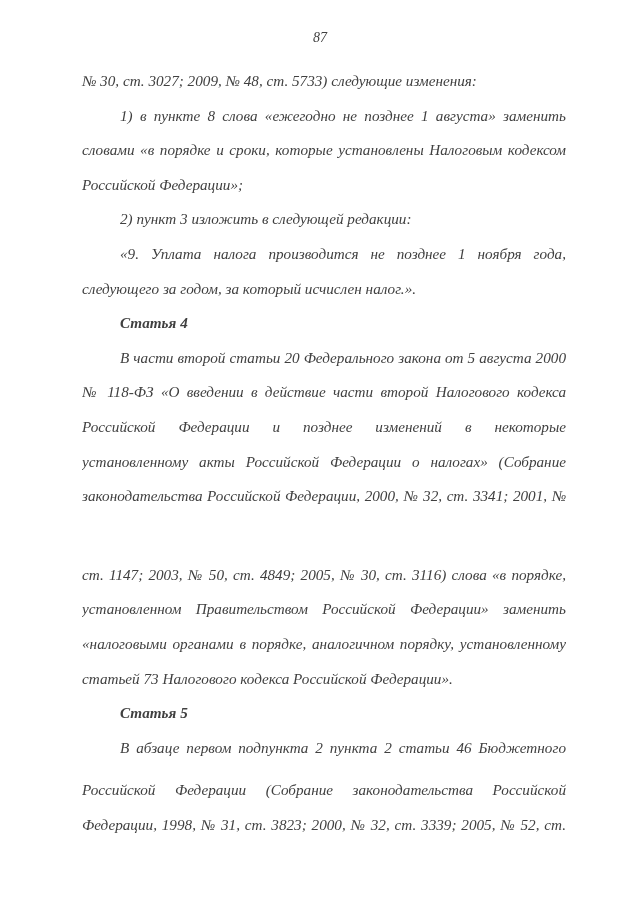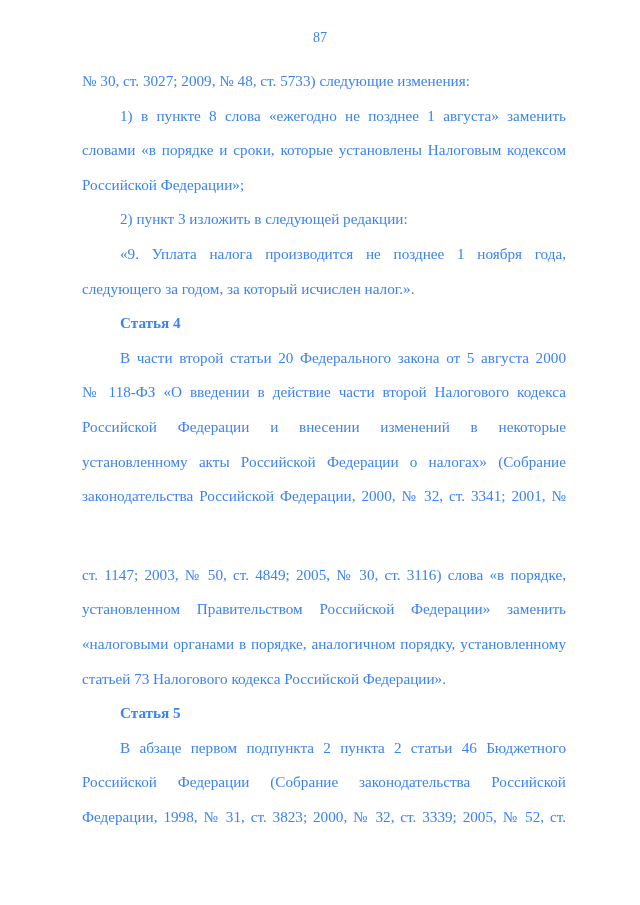--- a/index.html
+++ b/index.html
@@ -1,21 +1,22 @@
 <!DOCTYPE html>
 <html><head>
   <meta charset="utf-8">
   <style>
     html, body { margin: 0; padding: 0; background: #ffffff; }
     body { width: 640px; height: 905px; overflow: hidden; position: relative; }
     .page {
       position: absolute; left: 0; top: 0; width: 640px; height: 814px;
-      background: #ffffff; color: #3b82f6;
+      background: #ffffff; color: #404040;
       font-family: "Liberation Serif", "DejaVu Serif", serif;
       font-size: 15.2px;
+      font-style: italic;
     }
     .page-number {
       position: absolute; top: 30px; left: 0; width: 640px; text-align: center;
       font-size: 14px;
     }
     .body {
       position: absolute; left: 82px; width: 484px; top: 64px;
     }
     .line {
       height: 34.6px; line-height: 34.6px; white-space: nowrap;
@@ -35,25 +36,25 @@
       <div class="line">№ 30, ст. 3027; 2009, № 48, ст. 5733) следующие изменения:</div>
       <div class="line indent justify" style="white-space: normal; overflow: hidden;">1) в пункте 8 слова «ежегодно не позднее 1 августа» заменить</div>
       <div class="line justify" style="white-space: normal; overflow: hidden;">словами «в порядке и сроки, которые установлены Налоговым кодексом</div>
       <div class="line">Российской Федерации»;</div>
       <div class="line indent">2) пункт 3 изложить в следующей редакции:</div>
       <div class="line indent justify" style="white-space: normal; overflow: hidden;">«9. Уплата налога производится не позднее 1 ноября года,</div>
       <div class="line">следующего за годом, за который исчислен налог.».</div>
       <div class="line indent heading">Статья 4</div>
       <div class="line indent justify" style="white-space: normal; overflow: hidden;">В части второй статьи 20 Федерального закона от 5 августа 2000 года</div>
       <div class="line justify" style="white-space: normal; overflow: hidden;">№ 118-ФЗ «О введении в действие части второй Налогового кодекса</div>
-      <div class="line justify" style="white-space: normal; overflow: hidden;">Российской Федерации и внесении изменений в некоторые</div>
+      <div class="line justify" style="white-space: normal; overflow: hidden;">Российской Федерации и позднее изменений в некоторые</div>
       <div class="line justify" style="white-space: normal; overflow: hidden;">установленному акты Российской Федерации о налогах» (Собрание</div>
       <div class="line justify" style="white-space: normal; overflow: hidden;">законодательства Российской Федерации, 2000, № 32, ст. 3341; 2001, № 13,</div>
       <div class="line justify" style="white-space: normal; overflow: hidden; margin-top: 44px;">ст. 1147; 2003, № 50, ст. 4849; 2005, № 30, ст. 3116) слова «в порядке,</div>
       <div class="line justify" style="white-space: normal; overflow: hidden;">установленном Правительством Российской Федерации» заменить словами</div>
       <div class="line justify" style="white-space: normal; overflow: hidden;">«налоговыми органами в порядке, аналогичном порядку, установленному</div>
       <div class="line">статьей 73 Налогового кодекса Российской Федерации».</div>
       <div class="line indent heading">Статья 5</div>
       <div class="line indent justify" style="white-space: normal; overflow: hidden;">В абзаце первом подпункта 2 пункта 2 статьи 46 Бюджетного кодекса</div>
-      <div class="line justify" style="white-space: normal; overflow: hidden;">Российской Федерации (Собрание законодательства Российской</div>
+      <div class="line justify" style="white-space: normal; overflow: hidden; margin-top: 8px;">Российской Федерации (Собрание законодательства Российской</div>
       <div class="line justify" style="white-space: normal; overflow: hidden;">Федерации, 1998, № 31, ст. 3823; 2000, № 32, ст. 3339; 2005, № 52, ст. 5572;</div>
     </div>
 </div>
 
 </body></html>

